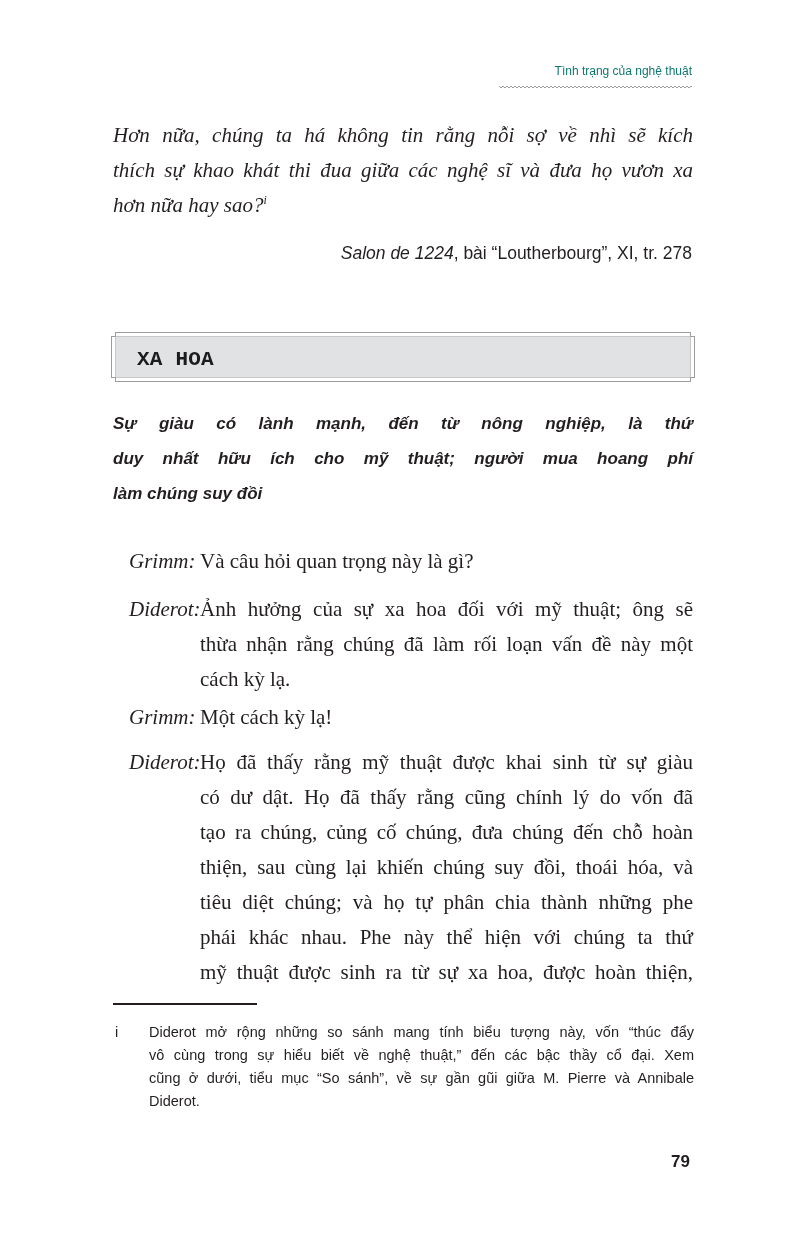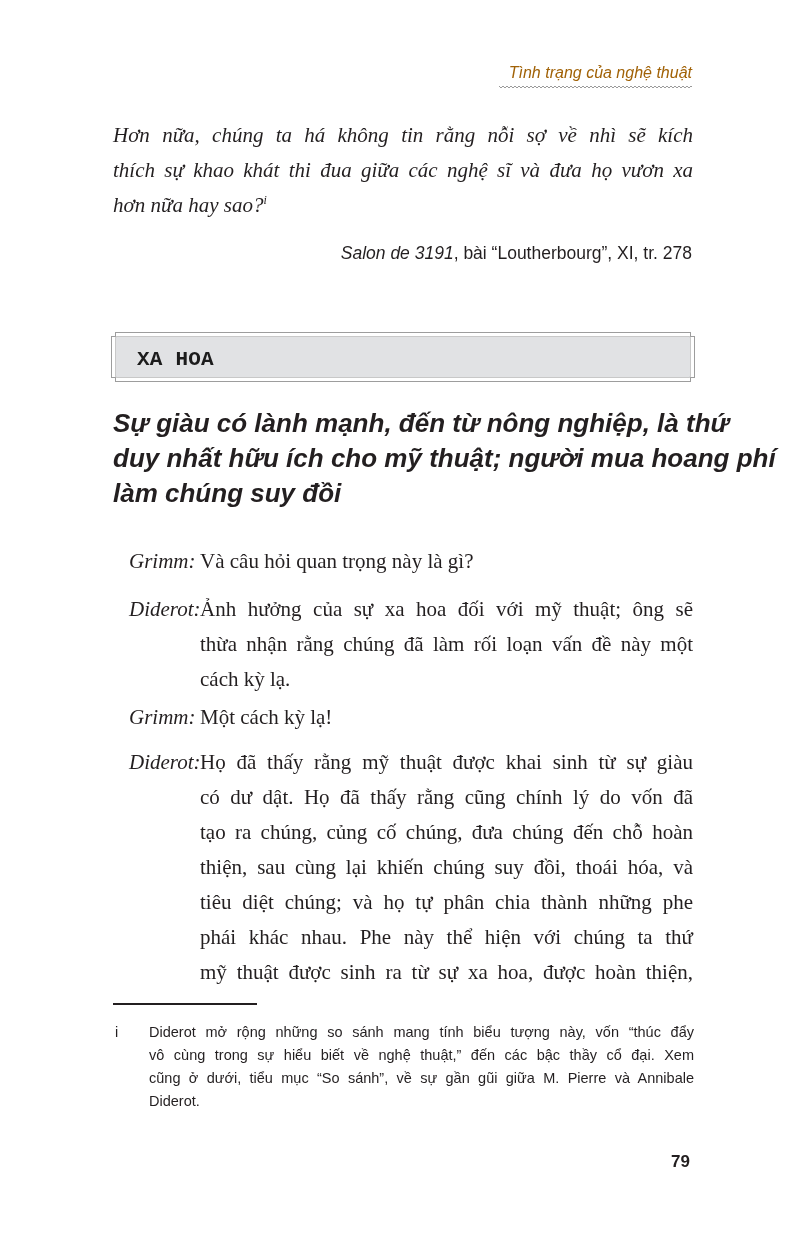--- a/index.html
+++ b/index.html
@@ -1,23 +1,22 @@
 <!DOCTYPE html>
 <html><head>
 <meta charset="utf-8">
 <style>
   html, body { margin: 0; padding: 0; background: #ffffff; }
   body { width: 793px; height: 1247px; position: relative; overflow: hidden; color: #231f20; }
   .page { position: absolute; left: 0; top: 0; width: 793px; height: 1247px; }
 
   .running-header {
     position: absolute; right: 101px; top: 64px;
-    font-family: "Liberation Sans", sans-serif; font-size: 16px; color: #a16207;
+    font-family: "Liberation Sans", sans-serif; font-size: 12px; color: #0f766e;
     padding-bottom: 2px;
-    font-style: italic;
   }
   .running-header-rule {
     position: absolute; right: 101px; top: 86px; width: 193px; height: 3px;
     background-image: radial-gradient(circle at 50% 0%, transparent 1.2px, #9a9a9a 1.3px, #9a9a9a 1.7px, transparent 1.8px);
     background-size: 4px 3px; background-repeat: repeat-x;
   }
 
   .body-text {
     position: absolute; left: 113px; width: 580px;
     font-family: "Liberation Serif", serif; font-size: 21px; line-height: 35px;
@@ -49,21 +48,21 @@
   .section-box .notch.br { right: -1px; bottom: -1px; border-left: 1px solid #9d9d9d; border-top: 1px solid #9d9d9d; }
   .section-title {
     position: absolute; left: 21px; top: 11px;
     font-family: Liberation Mono, monospace; font-weight: bold; font-size: 21px; color: #1c1c1c;
     letter-spacing: 0.2px;
   }
 
   .lead {
     position: absolute; left: 113px; top: 406px; width: 580px;
     font-family: "Liberation Sans", sans-serif; font-weight: bold; font-style: italic;
-    font-size: 26px; line-height: 35px; color: #231f20;
+    font-size: 17px; line-height: 35px; color: #231f20;
   }
   .lead .line { display: block; text-align: justify; text-align-last: justify; white-space: nowrap; }
   .lead .line.last { text-align-last: left; }
 
   .dialogue { position: absolute; left: 113px; width: 580px; font-family: "Liberation Serif", serif; font-size: 21px; line-height: 35px; }
   .dialogue .speaker { position: absolute; left: 16px; top: 0; font-style: italic; }
   .dialogue .speech { position: absolute; left: 87px; width: 493px; top: 0; }
   .dialogue .speech .line { display: block; text-align: justify; text-align-last: justify; white-space: nowrap; }
   .dialogue .speech .line.last { text-align-last: left; }
 
@@ -89,21 +88,21 @@
 
   <div class="running-header">Tình trạng của nghệ thuật</div>
   <div class="running-header-rule"></div>
 
   <div class="body-text quote">
     <span class="line">Hơn nữa, chúng ta há không tin rằng nỗi sợ về nhì sẽ kích</span>
     <span class="line">thích sự khao khát thi đua giữa các nghệ sĩ và đưa họ vươn xa</span>
     <span class="line last"><span>hơn nữa hay sao?</span><sup class="fnref">i</sup></span>
   </div>
 
-  <div class="source"><span class="title">Salon de 3191</span><span>, bài “Loutherbourg”, XI, tr. 278</span></div>
+  <div class="source"><span class="title">Salon de 1224</span><span>, bài “Loutherbourg”, XI, tr. 278</span></div>
 
   <div class="section-box">
     <div class="notch tl"></div>
     <div class="notch tr"></div>
     <div class="notch bl"></div>
     <div class="notch br"></div>
     <div class="inner">
       <div class="section-title">XA HOA</div>
     </div>
   </div>

